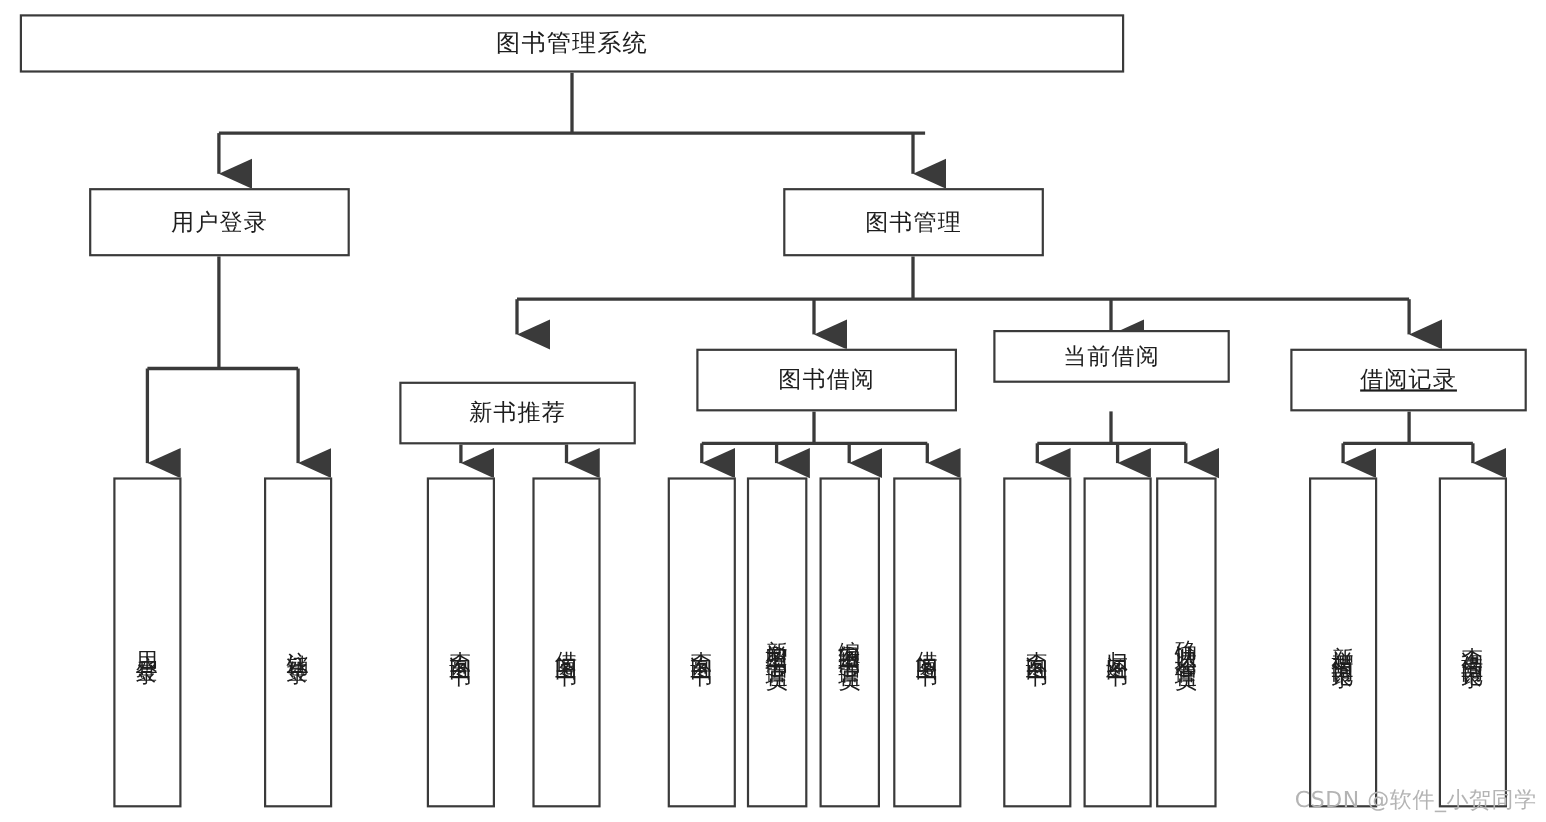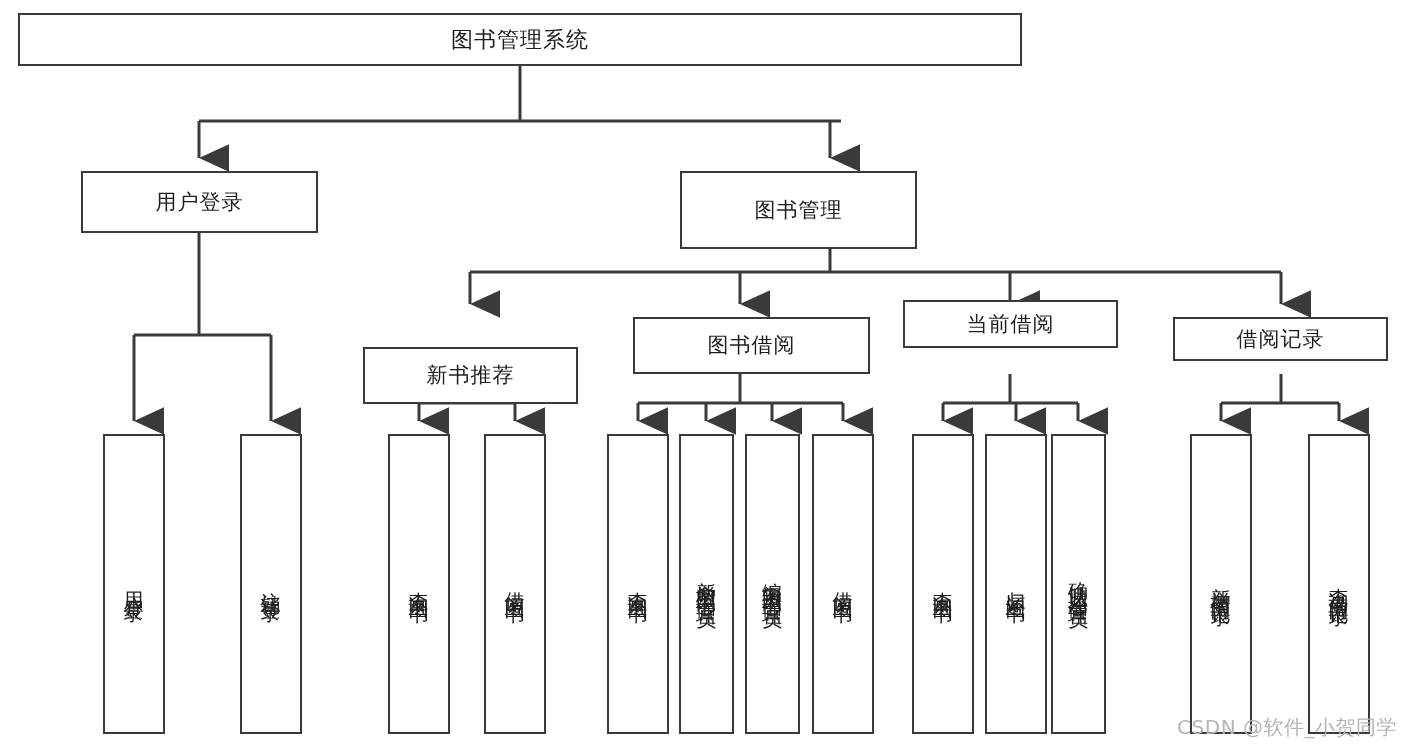--- a/index.html
+++ b/index.html
@@ -124,34 +124,34 @@
     </g>
   </svg>
 
   <div class="node root" style="left:18px; top:13px; width:1004px; height:53px;">
     <span>图书管理系统</span>
   </div>
 
   <div class="node horiz" style="left:81px; top:171px; width:237px; height:62px;">
     <span>用户登录</span>
   </div>
-  <div class="node horiz" style="left:680px; top:171px; width:237px; height:78px;">
+  <div class="node horiz" style="left:712px; top:171px; width:237px; height:62px;">
     <span>图书管理</span>
   </div>
 
   <div class="node horiz" style="left:363px; top:317px; width:215px; height:57px;margin-top:30px;">
     <span>新书推荐</span>
   </div>
   <div class="node horiz" style="left:633px; top:317px; width:237px; height:57px;">
     <span>图书借阅</span>
   </div>
   <div class="node horiz" style="left:903px; top:300px; width:215px; height:48px;">
     <span>当前借阅</span>
   </div>
-  <div class="node horiz" style="left:1173px; top:317px; width:215px; height:44px;">
+  <div class="node horiz" style="left:1173px; top:317px; width:215px; height:57px;text-decoration:underline;">
     <span>借阅记录</span>
   </div>
 
   <div class="node leaf" style="left:103px; top:434px; width:62px; height:300px;">
     <span class="vtext">用户登录</span>
   </div>
   <div class="node leaf" style="left:240px; top:434px; width:62px; height:300px;">
     <span class="vtext">注销登录</span>
   </div>
   <div class="node leaf" style="left:388px; top:434px; width:62px; height:300px;">

